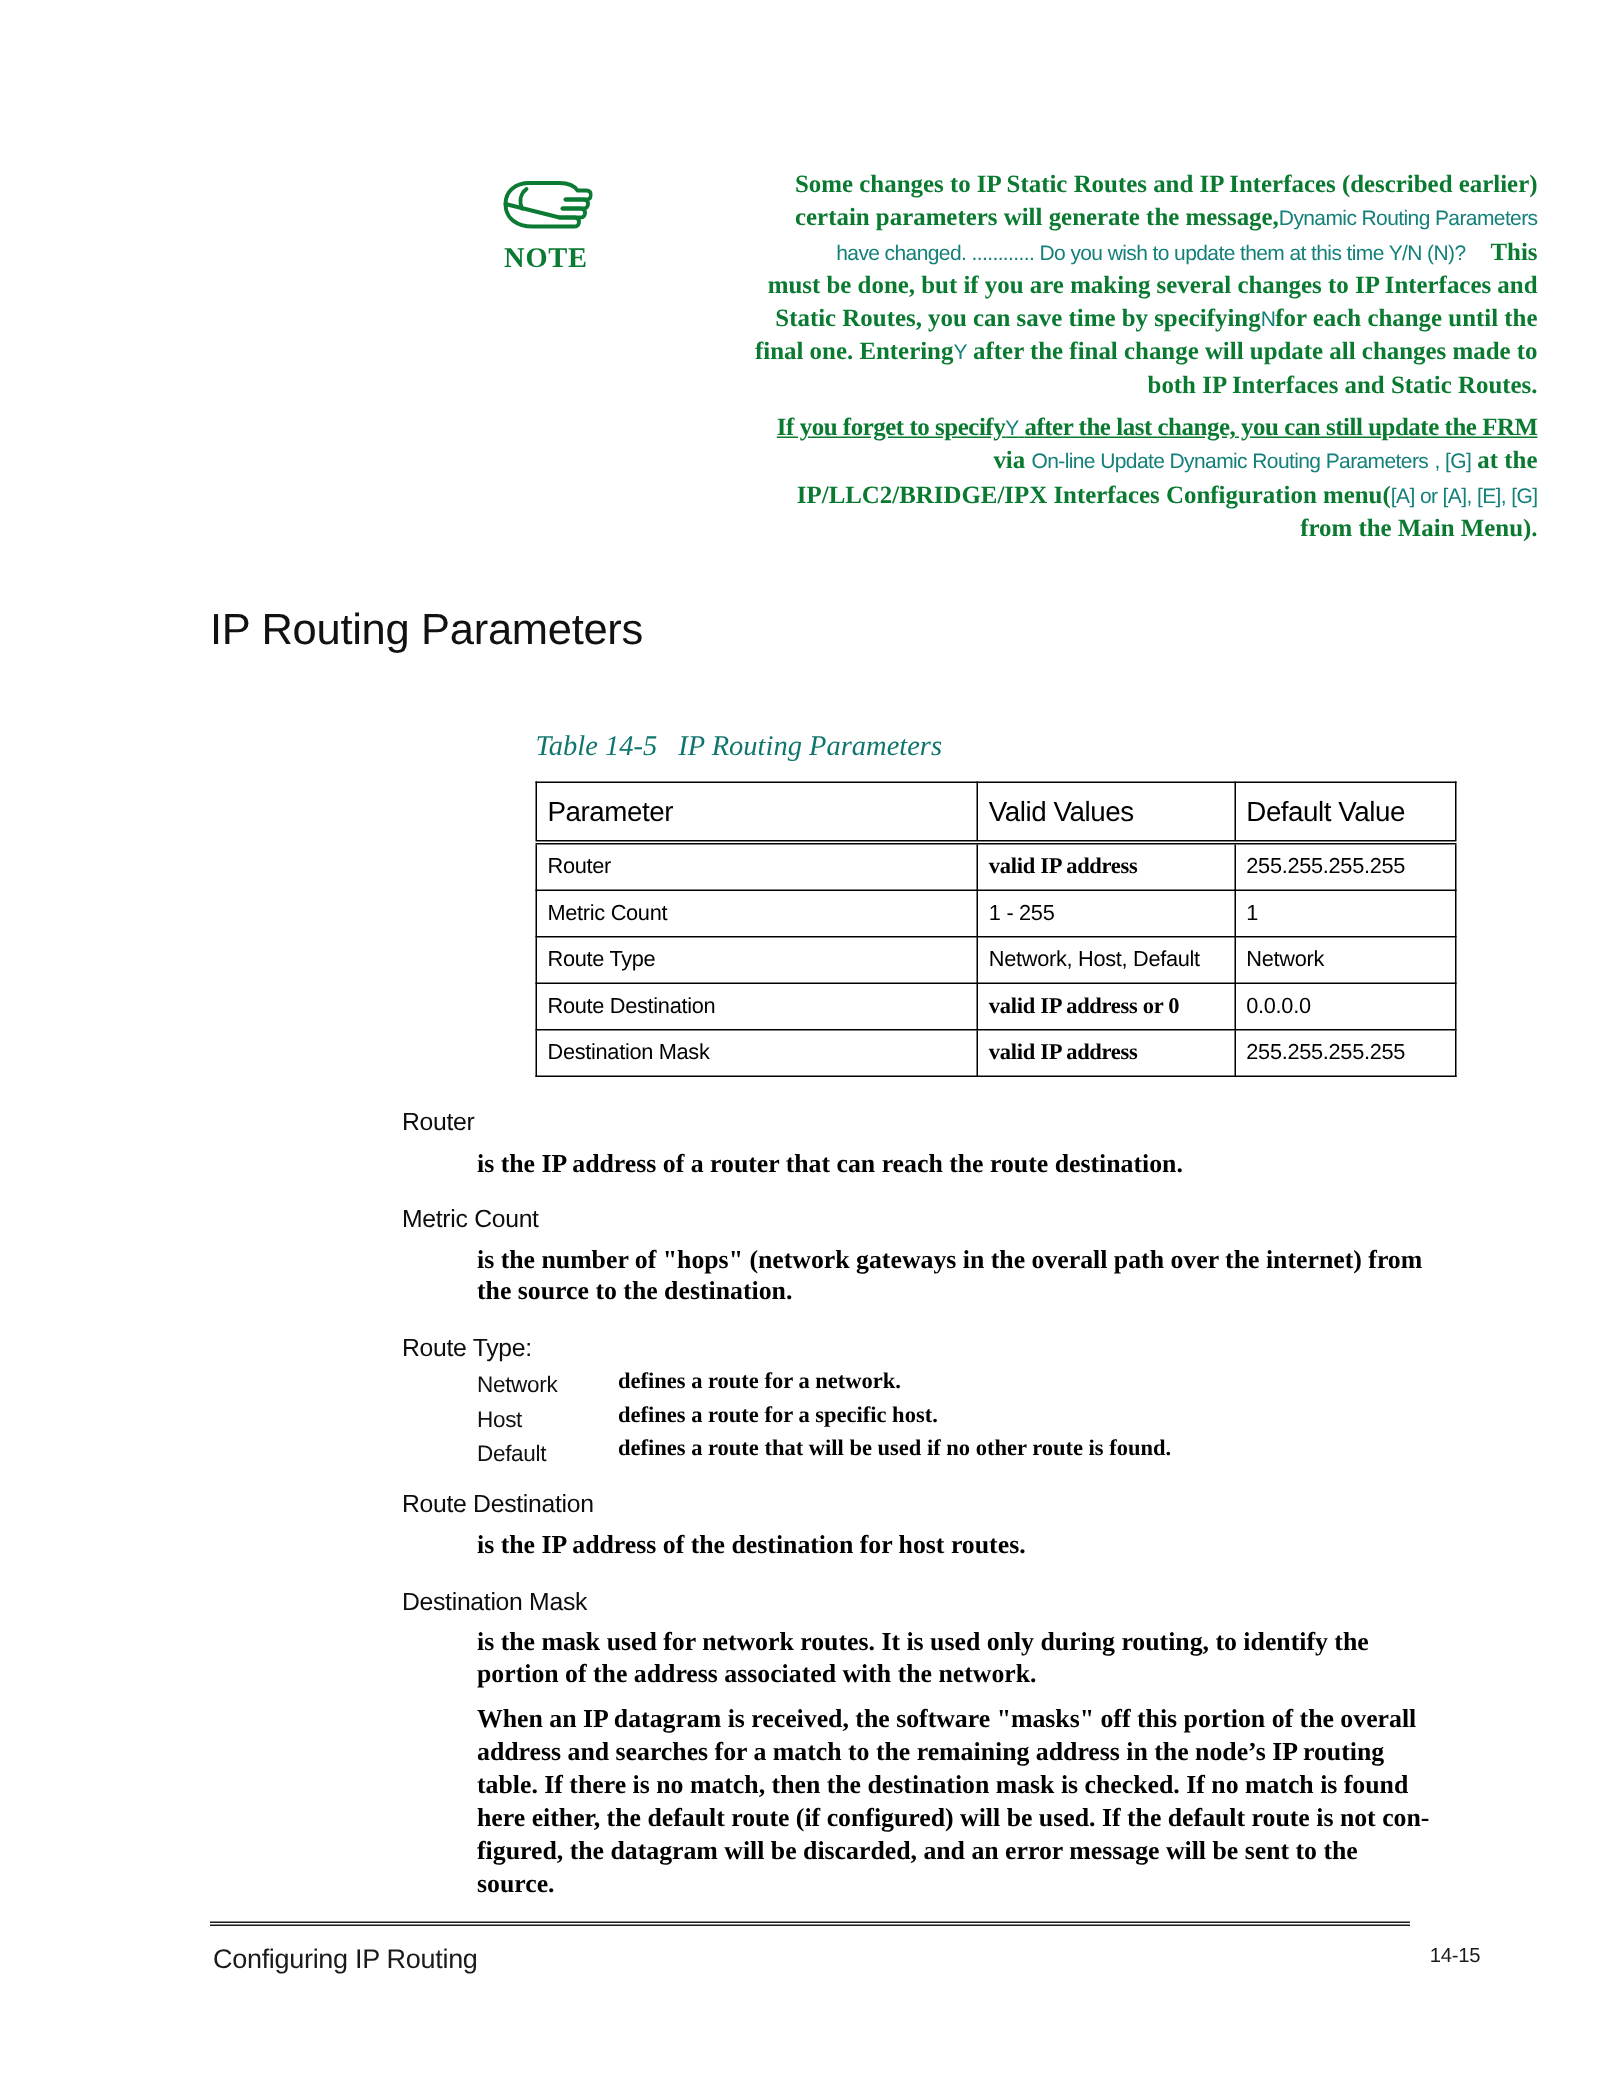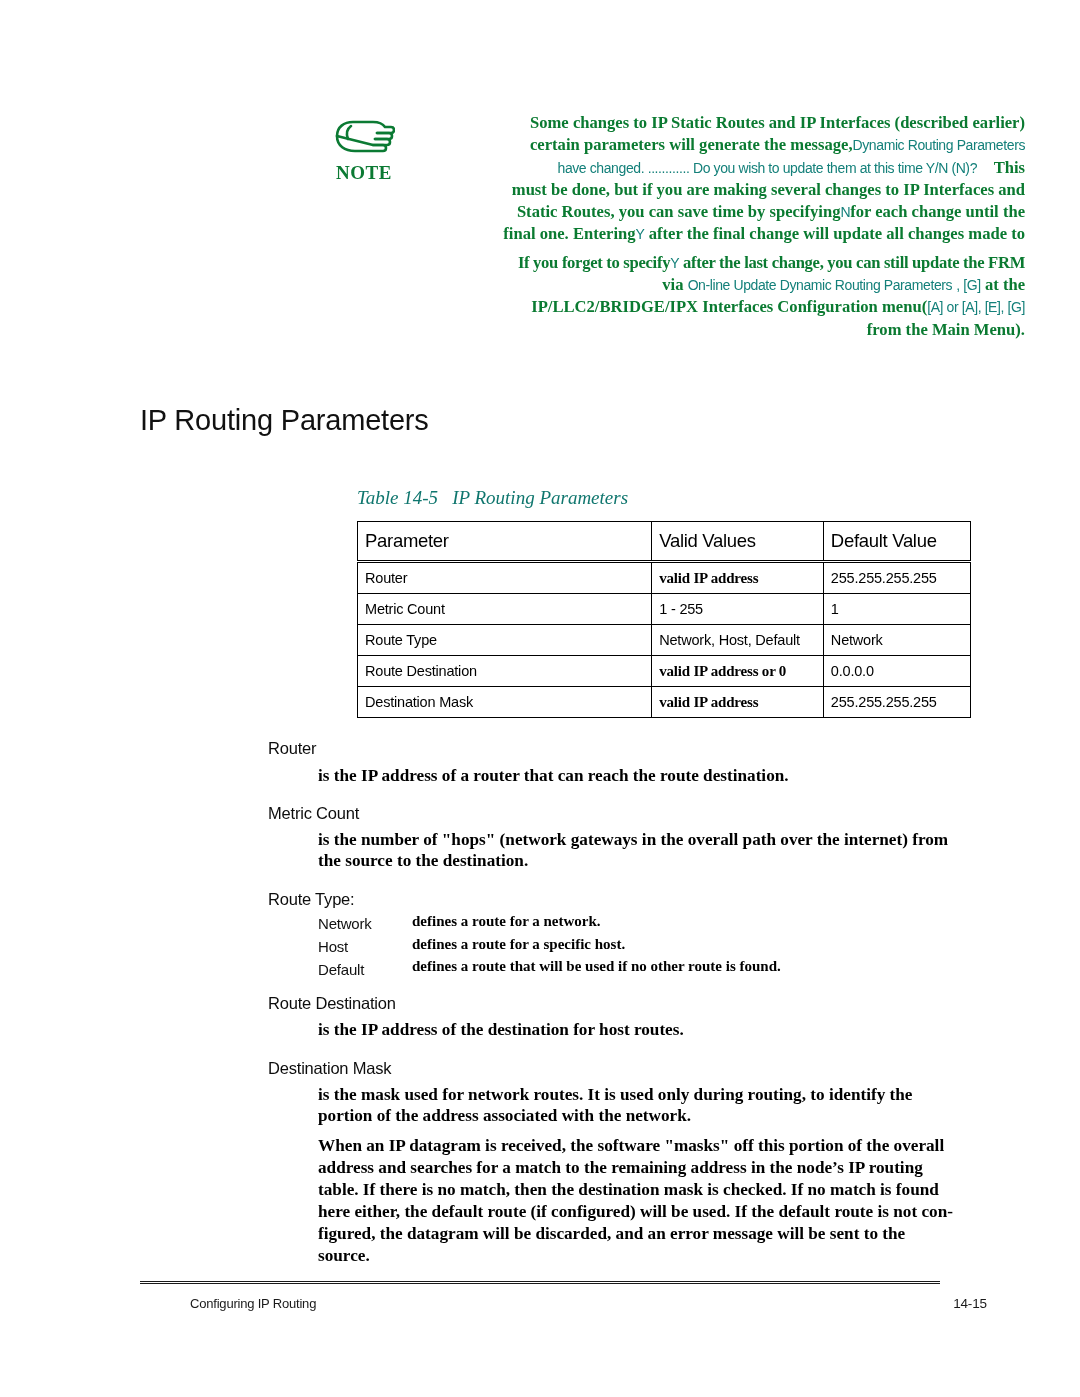--- a/index.html
+++ b/index.html
@@ -58,21 +58,21 @@
   }
   .note-text p { margin: 0; text-align: right; }
   .note-para-gap { height: 6px; }
   .sans-green {
     font-family: "Liberation Sans", sans-serif;
     font-weight: normal;
     font-size: 14px;
     color: #14807a;
     letter-spacing: -0.4px;
   }
-  .tight { letter-spacing: -0.3px; }
+  .tight { letter-spacing: -0.3px; text-decoration: underline; }
 
   
   .section-heading {
     position: absolute;
     left: 140px;
     top: 404px;
     font-family: "Liberation Sans", sans-serif;
     font-size: 29px;
     font-weight: normal;
     color: #111111;
@@ -179,24 +179,23 @@
     top: 1281px;
     width: 800px;
     height: 0;
     border-top: 3px double #1a1a1a;
   }
   .footer-left {
     position: absolute;
     left: 142px;
     top: 1296px;
     font-family: "Liberation Sans", sans-serif;
-    font-size: 13px;
+    font-size: 18px;
     color: #1a1a1a;
     letter-spacing: -0.2px;
-    margin-left: 48px;
   }
   .footer-right {
     position: absolute;
     left: 940px;
     top: 1296px;
     width: 60px;
     text-align: center;
     font-family: "Liberation Sans", sans-serif;
     font-size: 13.5px;
     color: #1a1a1a;
@@ -225,20 +224,21 @@
       <div class="note-word">NOTE</div>
     </div>
 
     <div class="note-text">
       <p><span>Some changes to IP Static Routes and IP Interfaces (described earlier)</span></p>
       <p><span>certain parameters will generate the message,</span><span class="sans-green">Dynamic Routing Parameters</span></p>
       <p><span class="sans-green">have changed. ............ Do you wish to update them at this time Y/N (N)?</span>&nbsp;&nbsp;&nbsp;&nbsp;<span>This</span></p>
       <p><span>must be done, but if you are making several changes to IP Interfaces and</span></p>
       <p><span>Static Routes, you can save time by specifying</span><span class="sans-green">N</span><span>for each change until the</span></p>
       <p><span>final one. Entering</span><span class="sans-green">Y</span> <span>after the final change will update all changes made to</span></p>
+      <p><span>both IP Interfaces and Static Routes.</span></p>
 
       <div class="note-para-gap"></div>
 
       <p class="tight"><span>If you forget to specify</span><span class="sans-green">Y</span> <span>after the last change, you can still update the FRM</span></p>
       <p><span>via</span> <span class="sans-green">On-line Update Dynamic Routing Parameters</span> <span class="sans-green">, [G]</span> <span>at the</span></p>
       <p><span>IP/LLC2/BRIDGE/IPX Interfaces Configuration menu</span><span>(</span><span class="sans-green">[A] or [A], [E], [G]</span></p>
       <p><span>from the Main Menu).</span></p>
     </div>
   </div>
 

